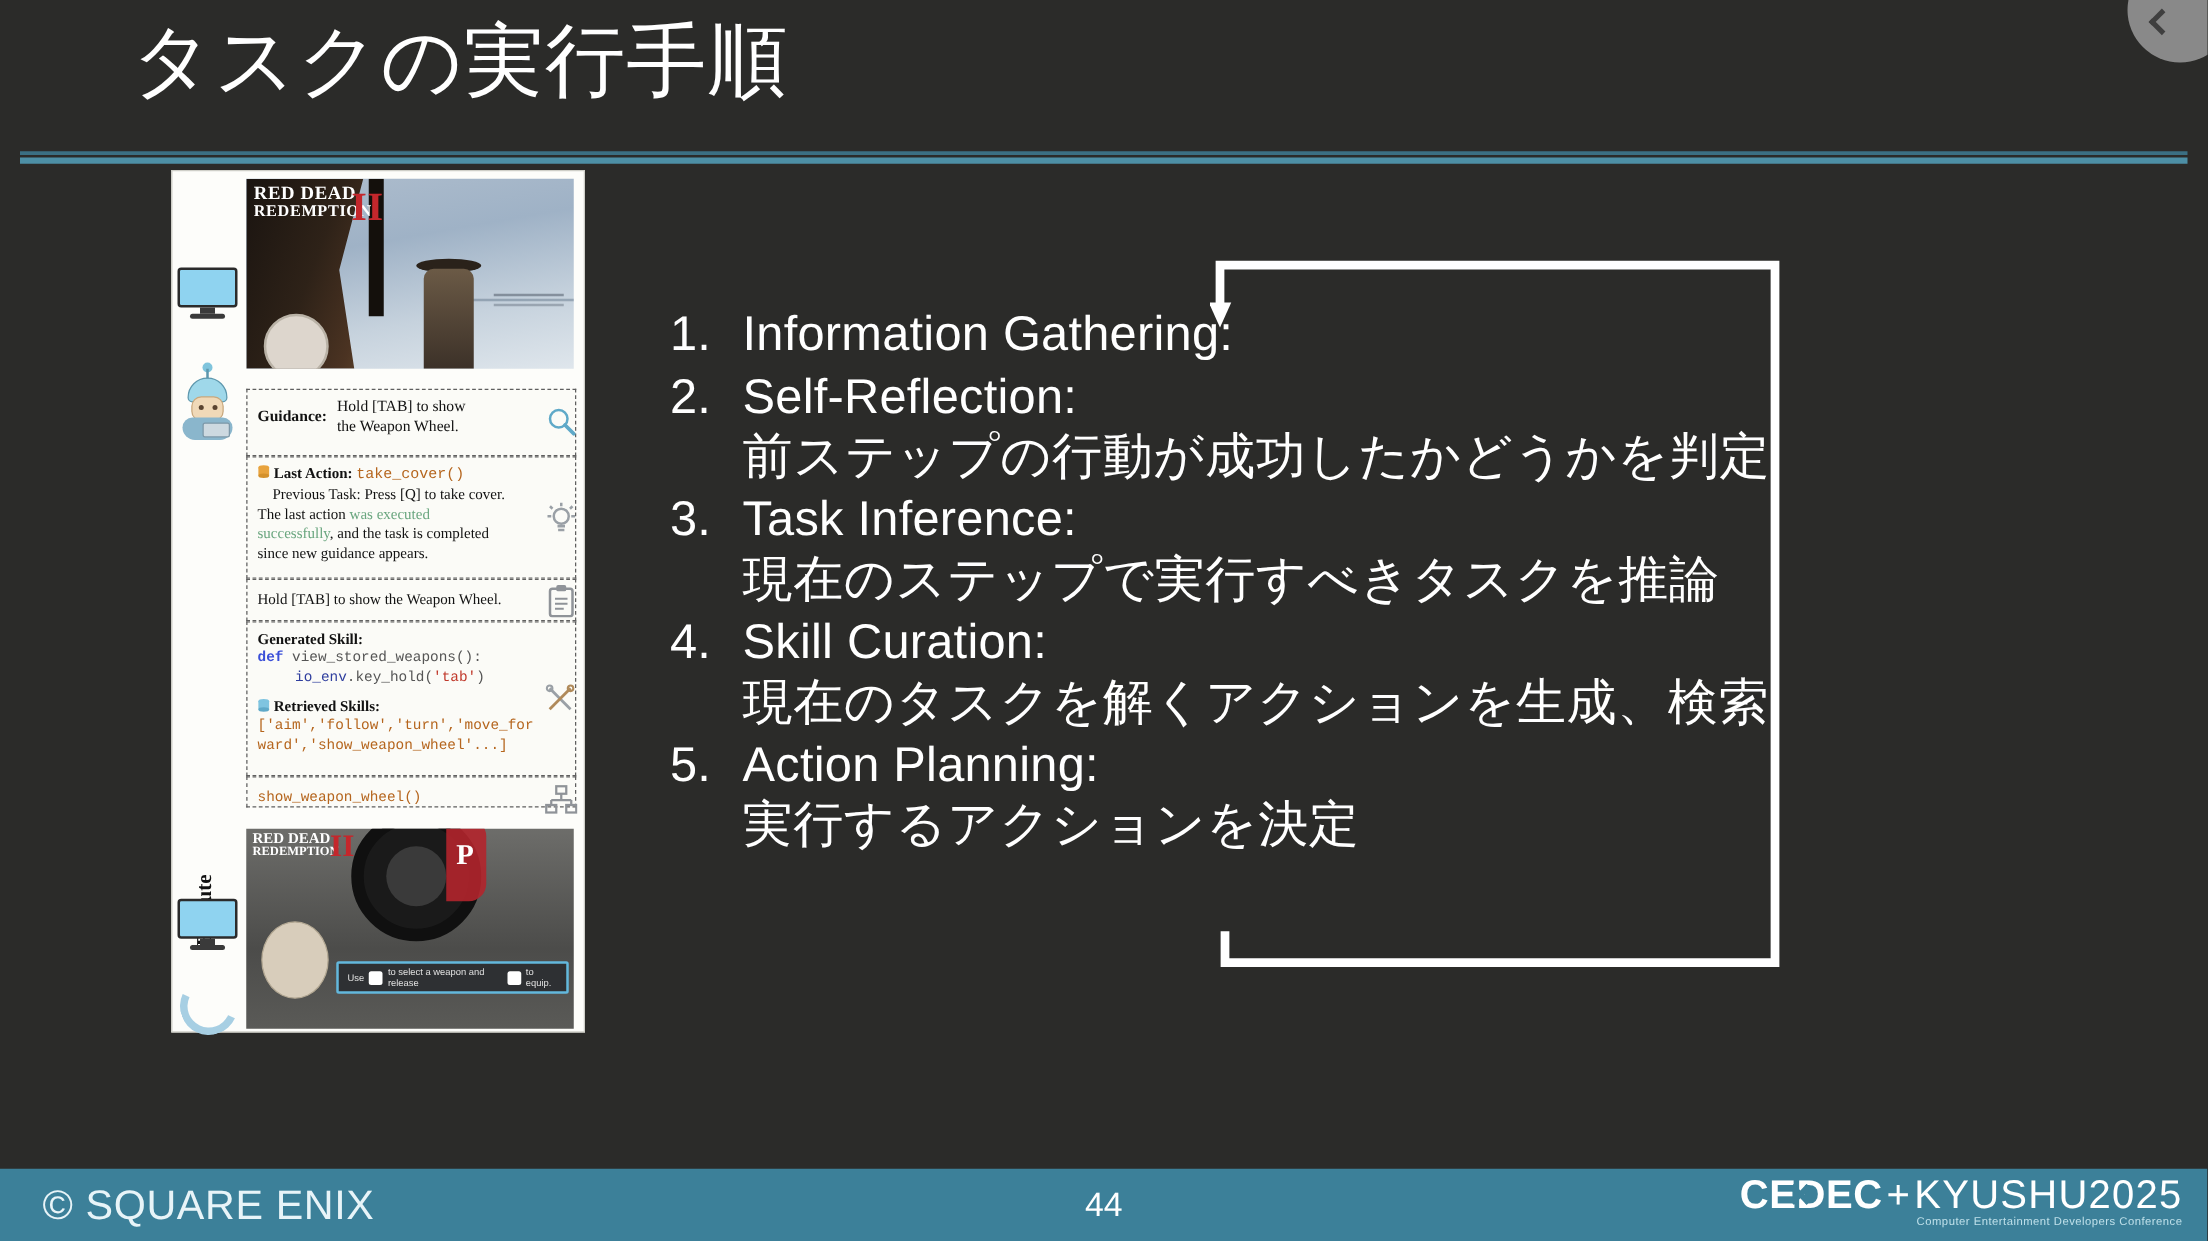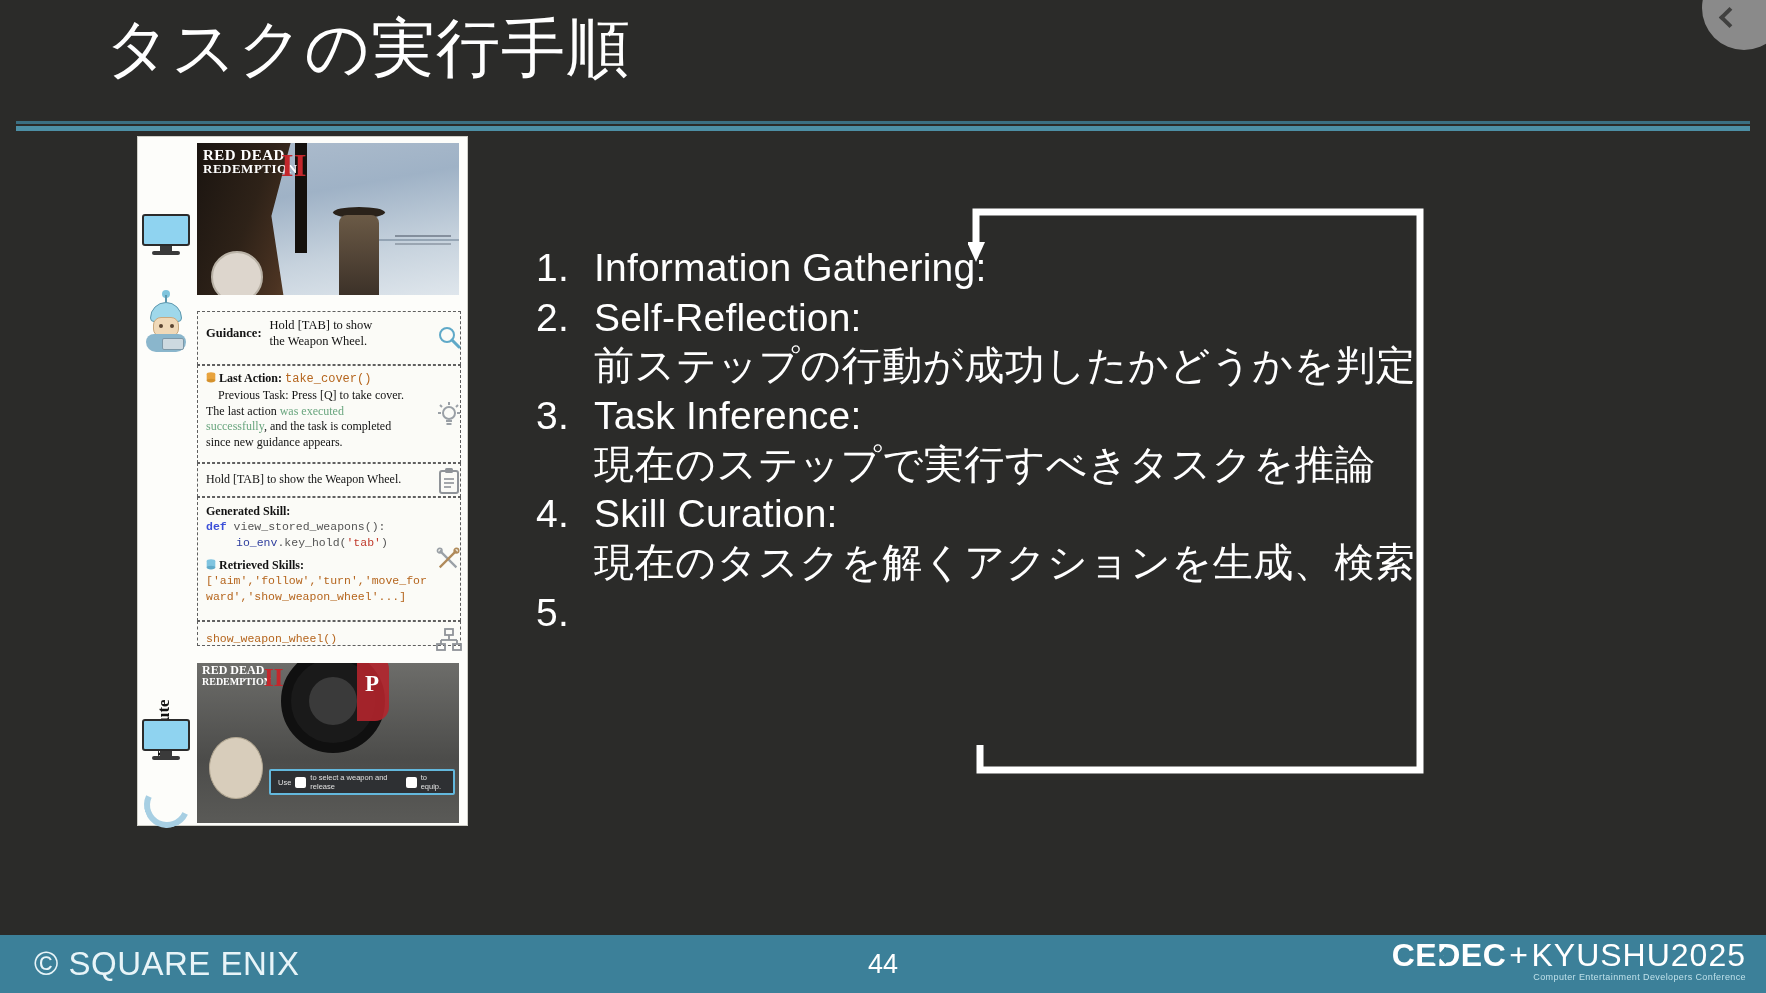--- a/index.html
+++ b/index.html
@@ -585,21 +585,23 @@
     <div class="step-head">
       <span class="step-num">4.</span>
       <span>Skill Curation:</span>
     </div>
     <div class="step-ja">現在のタスクを解くアクションを生成、検索</div>
   </div>
 
   <div class="step">
     <div class="step-head">
       <span class="step-num">5.</span>
-    </div>
+      <span>Action Planning:</span>
+    </div>
+    <div class="step-ja">実行するアクションを決定</div>
   </div>
 
 </div>
 
 <div class="footer">
   <div class="footer-copy">© SQUARE ENIX</div>
   <div class="footer-page">44</div>
   <div class="footer-logo">
     <div class="logo-main">
       <span class="logo-cedec">CEDEC</span>

